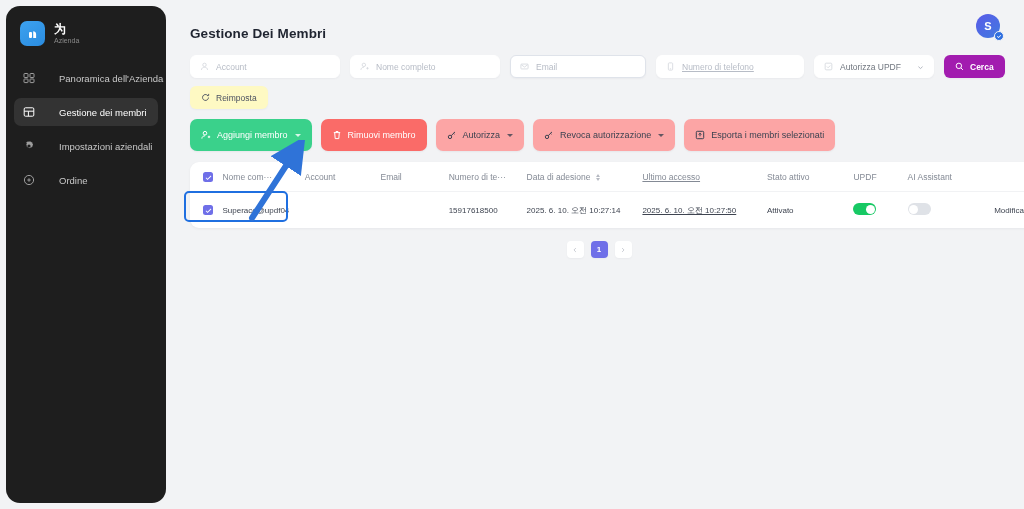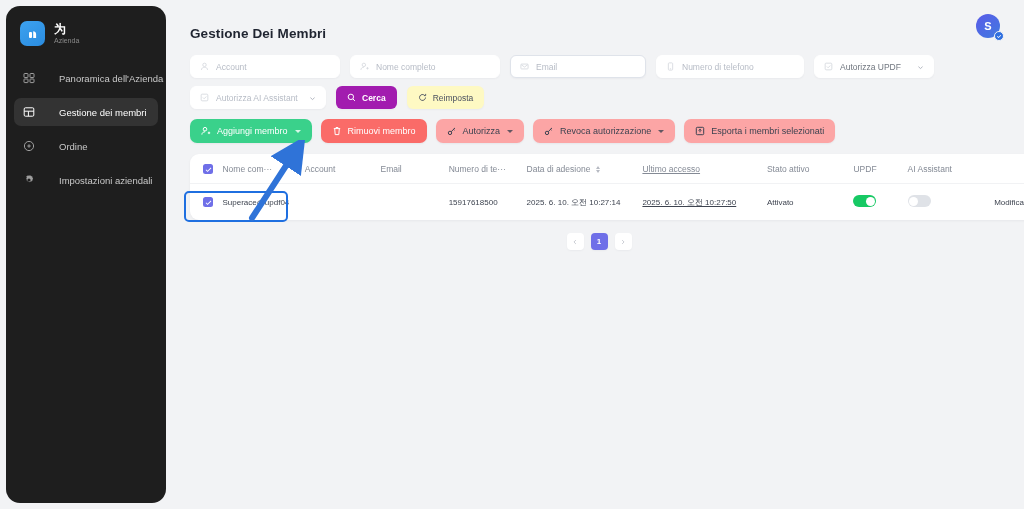--- a/index.html
+++ b/index.html
@@ -127,21 +127,21 @@
     display: flex; align-items: center;
     gap: 6px;
     padding: 0 9px;
     font-size: 8.5px;
     color: #b7bcc6;
     border: 1px solid #ffffff;
     box-shadow: 0 1px 2px rgba(16,24,40,.04);
   }
   .field.w-input  { width: 150px; }
   .field.w-email  { width: 136px; }
-  .field.w-phone  { width: 148px; }
+  .field.w-phone  { width: 148px; text-decoration: underline; }
   .field.w-select { width: 120px; justify-content: space-between; }
   .field.outlined { border: 1px solid #dfe3ea; }
   .field .f-icon { width: 10px; height: 10px; flex: none; opacity:.55; display:flex; align-items:center; }
   .field .f-icon svg { display:block; }
   .field .f-label { flex: 1; white-space: nowrap; overflow: hidden; }
   .field .chev {
     width: 7px; height: 7px; flex: none;
     color: #a9aeb8;
   }
   .field.w-select .f-label { color: #70767f; }
@@ -164,21 +164,21 @@
   .btn-reset  { background: #fef9c3; color: #4b5160; }
 
   
   .actions {
     margin: 10px 0 0 6px;
     display: flex;
     align-items: center;
     gap: 9px;
   }
   .btn-lg {
-    height: 24px;
+    height: 32px;
     border-radius: 7px;
     display: inline-flex; align-items: center; justify-content: center;
     gap: 5px;
     padding: 0 11px;
     font-size: 9px;
     cursor: pointer;
     white-space: nowrap;
     border: none;
     box-shadow: 0 1px 2px rgba(16,24,40,.05);
   }
@@ -355,36 +355,36 @@
           <svg width="12" height="12" viewBox="0 0 12 12" fill="none" stroke="currentColor" stroke-width="1">
             <rect x="1.2" y="1.8" width="9.6" height="8.4" rx="1.2"></rect>
             <path d="M1.2 5.2h4.2v5M5.4 5.2h5.4"></path>
           </svg>
         </span>
         <span>Gestione dei membri</span>
       </div>
 
       <div class="nav-item">
         <span class="nav-icon">
+          <svg width="12" height="12" viewBox="0 0 12 12" fill="currentColor">
+            <path d="M6 1.2l.9.55.98-.3.52.9 1 .2-.05 1.03.72.73-.52.9.23 1-.94.42-.37.96-1.02-.1-.8.65-.8-.65-1.02.1-.37-.96-.94-.42.23-1-.52-.9.72-.73L3 2.55l1-.2.52-.9.98.3z"></path>
+            <circle cx="6" cy="6" r="1.6" fill="#1e1e1e"></circle>
+          </svg>
+        </span>
+        <span>Impostazioni aziendali</span>
+      </div>
+
+      <div class="nav-item">
+        <span class="nav-icon">
           <svg width="12" height="12" viewBox="0 0 12 12" fill="none" stroke="currentColor" stroke-width="1">
             <circle cx="6" cy="6" r="4.6"></circle>
             <path d="M4.3 6h3.4M6 4.3v3.4"></path>
           </svg>
         </span>
         <span>Ordine</span>
-      </div>
-
-      <div class="nav-item">
-        <span class="nav-icon">
-          <svg width="12" height="12" viewBox="0 0 12 12" fill="currentColor">
-            <path d="M6 1.2l.9.55.98-.3.52.9 1 .2-.05 1.03.72.73-.52.9.23 1-.94.42-.37.96-1.02-.1-.8.65-.8-.65-1.02.1-.37-.96-.94-.42.23-1-.52-.9.72-.73L3 2.55l1-.2.52-.9.98.3z"></path>
-            <circle cx="6" cy="6" r="1.6" fill="#1e1e1e"></circle>
-          </svg>
-        </span>
-        <span>Impostazioni aziendali</span>
       </div>
     </nav>
   </aside>
 
   <section class="main">
 
     <h1 class="page-title">Gestione Dei Membri</h1>
 
     <div class="avatar-wrap">
       <div class="avatar">S</div>
@@ -446,34 +446,20 @@
           </svg>
         </span>
         <span class="f-label">Autorizza UPDF</span>
         <span class="chev">
           <svg width="7" height="7" viewBox="0 0 8 8" fill="none" stroke="#a9aeb8" stroke-width="1">
               <path d="M1.6 3l2.4 2.2L6.4 3"></path>
             </svg>
         </span>
       </div>
 
-      <div class="field w-select" style="width:136px">
-        <span class="f-icon">
-          <svg width="9" height="9" viewBox="0 0 10 10" fill="none" stroke="#b7bcc6" stroke-width="1">
-            <rect x="1.3" y="1.3" width="7.4" height="7.4" rx="1"></rect>
-              <path d="M3.2 5l1.4 1.4L7 3.9"></path>
-          </svg>
-        </span>
-        <span class="f-label" style="color:#b7bcc6">Autorizza AI Assistant</span>
-        <span class="chev">
-          <svg width="7" height="7" viewBox="0 0 8 8" fill="none" stroke="#a9aeb8" stroke-width="1">
-              <path d="M1.6 3l2.4 2.2L6.4 3"></path>
-            </svg>
-        </span>
-      </div>
 
       <button class="btn btn-search">
         <span class="b-icon">
           <svg width="9" height="9" viewBox="0 0 10 10" fill="none" stroke="#ffffff" stroke-width="1.1">
             <circle cx="4.3" cy="4.3" r="3"></circle>
               <path d="M6.6 6.6l2.2 2.2"></path>
           </svg>
         </span>
         <span>Cerca</span>
       </button>

